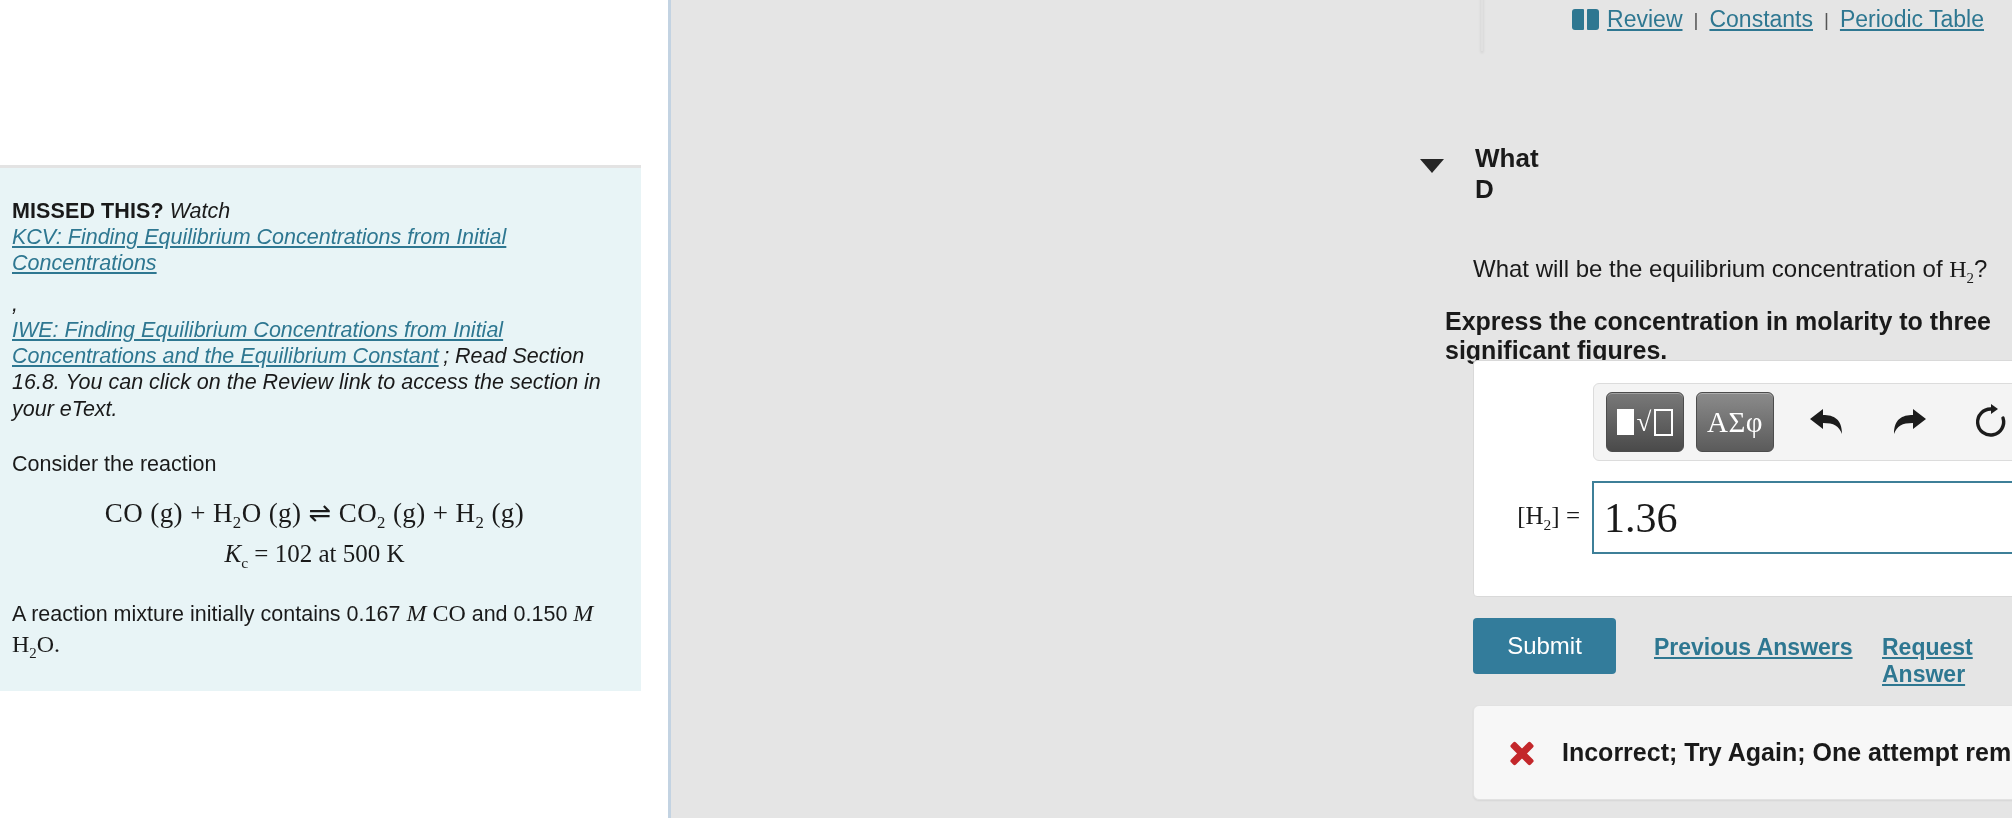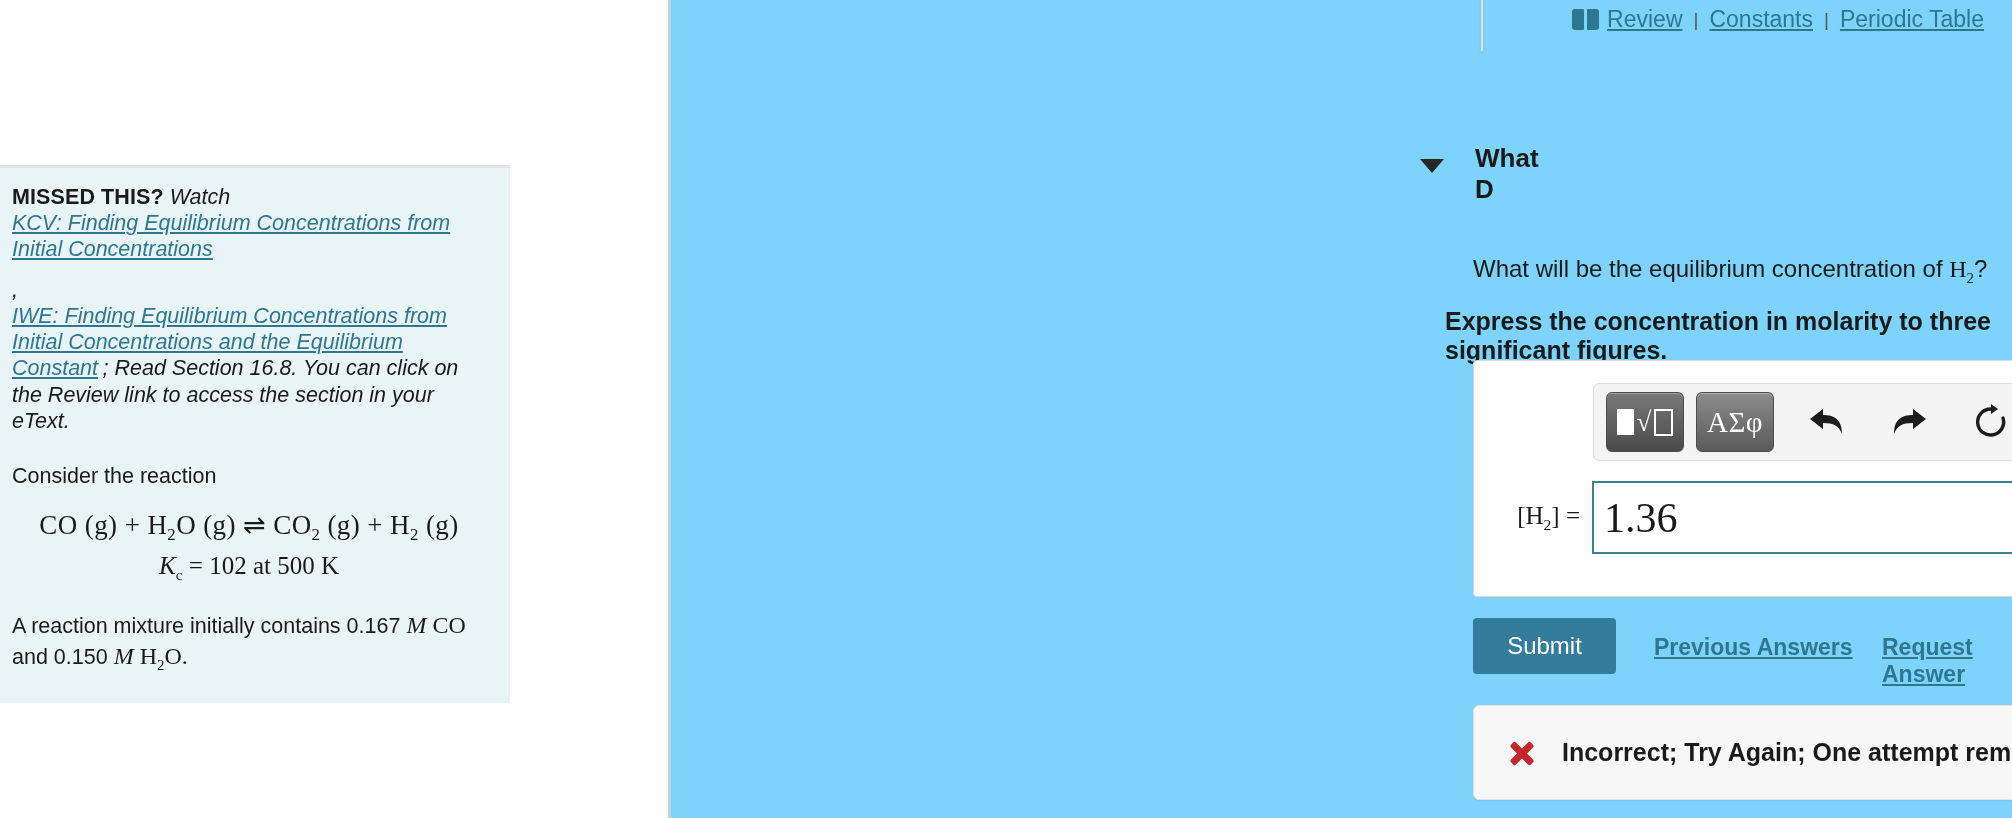--- a/index.html
+++ b/index.html
@@ -21,25 +21,25 @@
     position: absolute;
     left: 0; top: 0;
     width: 641px;
     height: 818px;
     background: #ffffff;
   }
   .hint-card {
     position: absolute;
     left: 0;
     top: 165px;
-    width: 510px;
+    width: 641px;
     box-sizing: border-box;
     background: #e8f4f6;
     border-top: 3px solid #e3e3e3;
-    padding: 16px 24px 28px 12px;
+    padding: 30px 24px 28px 12px;
   }
   .missed-line {
     font-size: 21.5px;
     line-height: 1.22;
     margin: 0 0 0 0;
   }
   .missed-label {
     font-weight: bold;
     color: #1a1a1a;
     letter-spacing: .1px;
@@ -110,21 +110,21 @@
     width: 3px;
     height: 818px;
     background: #c3d3e2;
   }
 
   
   .right-pane {
     position: absolute;
     left: 671px; top: 0;
     right: 0; bottom: 0;
-    background: #7dd3fc;
+    background: #e5e5e5;
   }
 
   
   .util-bar {
     position: absolute;
     right: 28px;
     top: 6px;
     display: flex;
     align-items: center;
     font-size: 23px;

